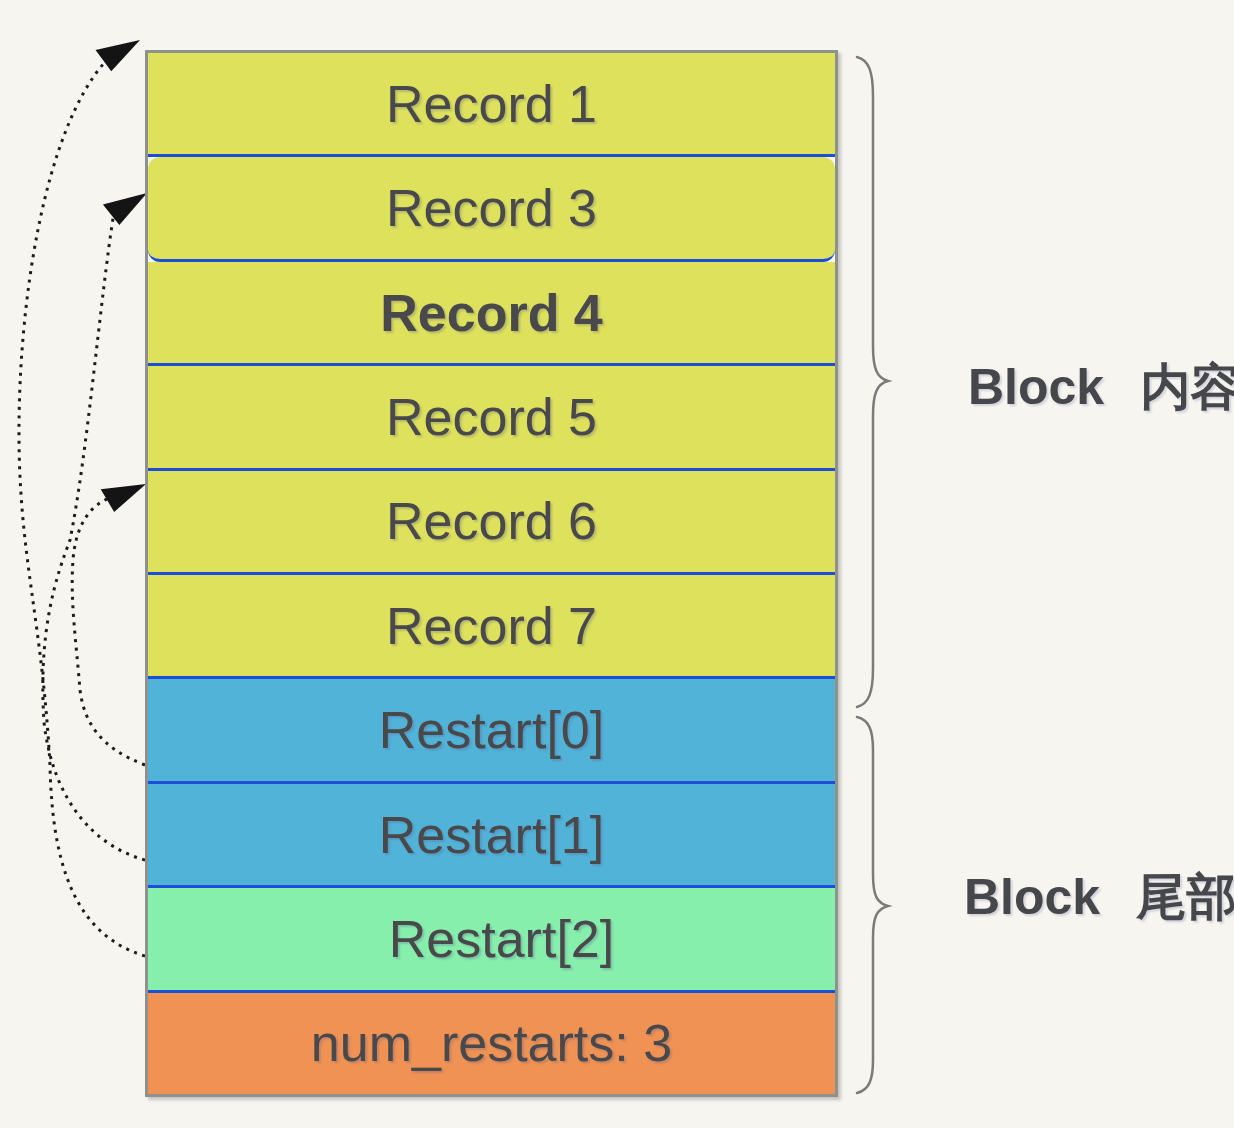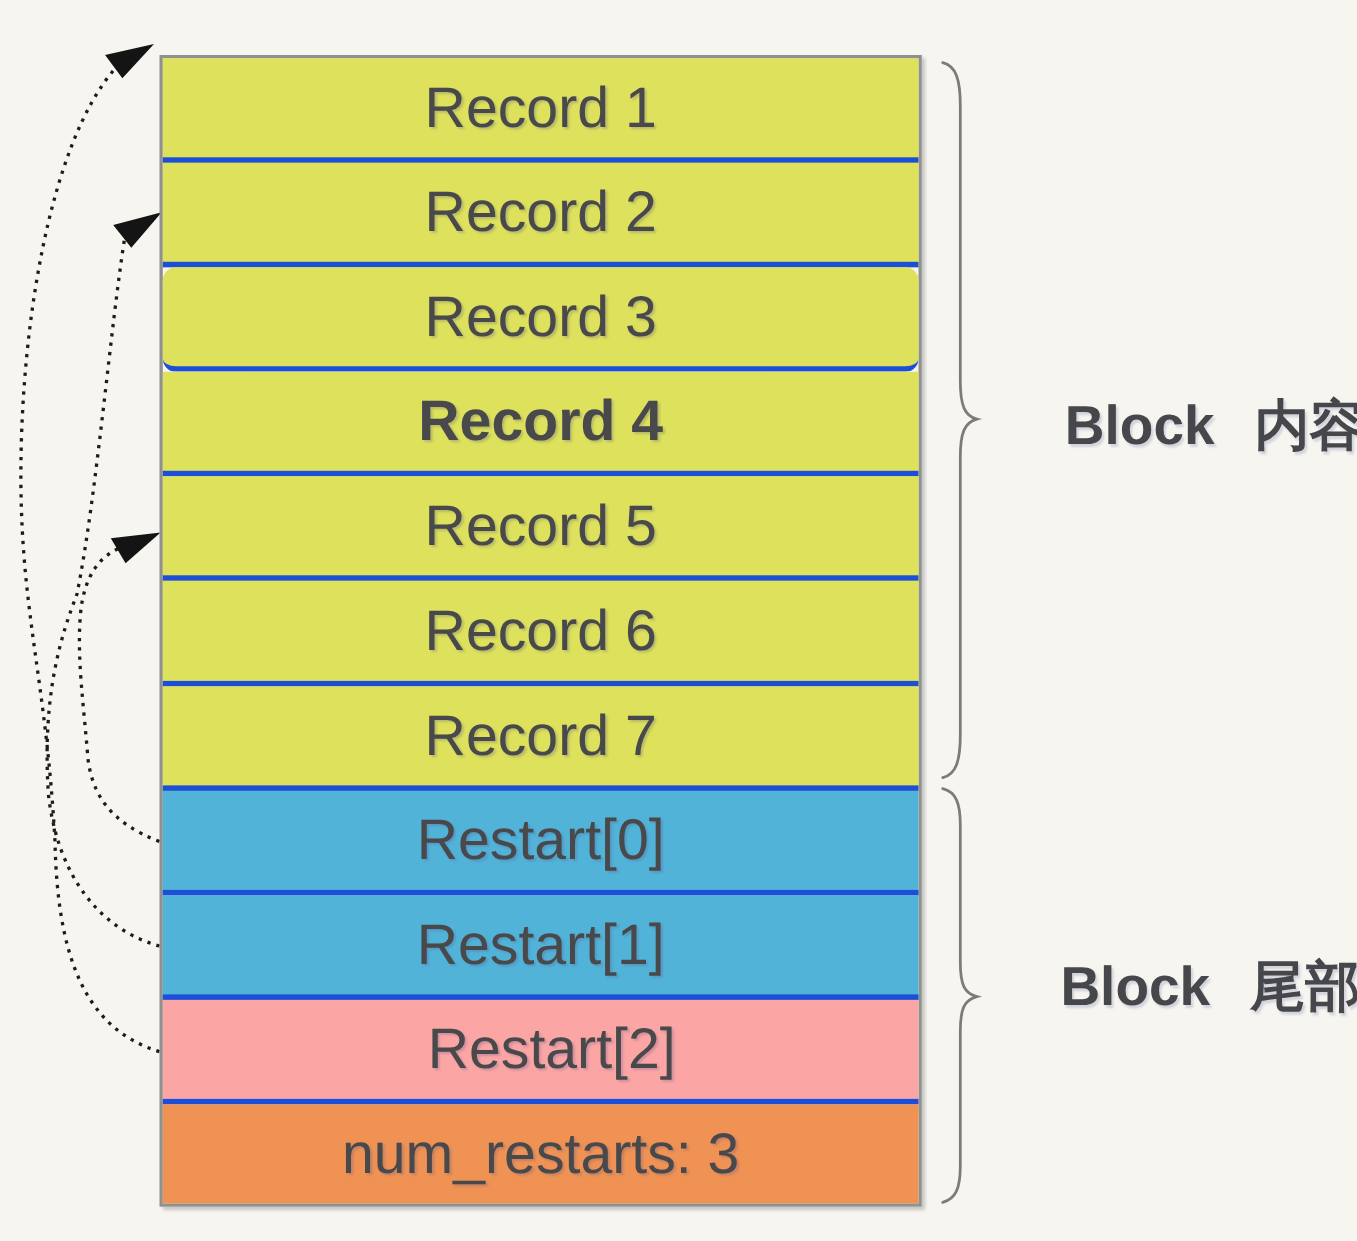--- a/index.html
+++ b/index.html
@@ -17,21 +17,21 @@
     border:3px solid #8f918e;
     display:flex;
     flex-direction:column;
     box-shadow:3px 3px 3px rgba(110,110,105,0.35);
   }
   .row{
     flex:1 1 0;
     display:flex;
     align-items:center;
     justify-content:center;
-    border-bottom:5px solid #1d4ed8;
+    border-bottom:3px solid #1d4ed8;
     box-sizing:border-box;
   }
   .row:last-child{border-bottom:none;}
   .row-label{
     font-size:52px;
     color:#49494b;
     text-shadow:2px 2px 2px rgba(90,90,140,0.28);
     white-space:nowrap;
   }
   .side-label{
@@ -63,23 +63,20 @@
     <polygon points="0,0 -44,-12 -40,14" transform="translate(140,40) rotate(-28)"></polygon>
     <polygon points="0,0 -44,-12 -40,14" transform="translate(147,193) rotate(-30)"></polygon>
     <polygon points="0,0 -44,-12 -40,14" transform="translate(146,484) rotate(-22)"></polygon>
   </g>
 </svg>
 
 <div class="block-box">
   <div class="row" style="background: rgb(221, 225, 92);">
       <span class="row-label">Record 1</span>
     </div>
-  <div class="row" style="background: rgb(221, 225, 92);">
-      <span class="row-label">Record 2</span>
-    </div>
   <div class="row" style="background: rgb(221, 225, 92); border-radius: 12px;">
       <span class="row-label">Record 3</span>
     </div>
   <div class="row" style="background: rgb(221, 225, 92); font-weight: bold;">
       <span class="row-label">Record 4</span>
     </div>
   <div class="row" style="background: rgb(221, 225, 92);">
       <span class="row-label">Record 5</span>
     </div>
   <div class="row" style="background: rgb(221, 225, 92); text-align: center;">
@@ -87,21 +84,21 @@
     </div>
   <div class="row" style="background: rgb(221, 225, 92);">
       <span class="row-label">Record 7</span>
     </div>
   <div class="row" style="background: rgb(82, 179, 217);">
       <span class="row-label">Restart[0]</span>
     </div>
   <div class="row" style="background: rgb(82, 179, 217);">
       <span class="row-label">Restart[1]</span>
     </div>
-  <div class="row" style="background: #fca5a5; padding-left: 20px;">
+  <div class="row" style="background: #86efac; padding-left: 20px;">
       <span class="row-label">Restart[2]</span>
     </div>
   <div class="row" style="background: rgb(239, 146, 84);">
       <span class="row-label">num_restarts: 3</span>
     </div>
 </div>
 
 <svg class="overlay" width="1234" height="1128" viewBox="0 0 1234 1128">
   <g fill="none" stroke="#7b7b79" stroke-width="2.5" stroke-linecap="round">
     <path d="M 857,57 C 869,60 873,72 873,96 L 873,346 C 873,369 877,378 888,381 C 877,384 873,393 873,416 L 873,668 C 873,692 869,704 857,707"></path>

